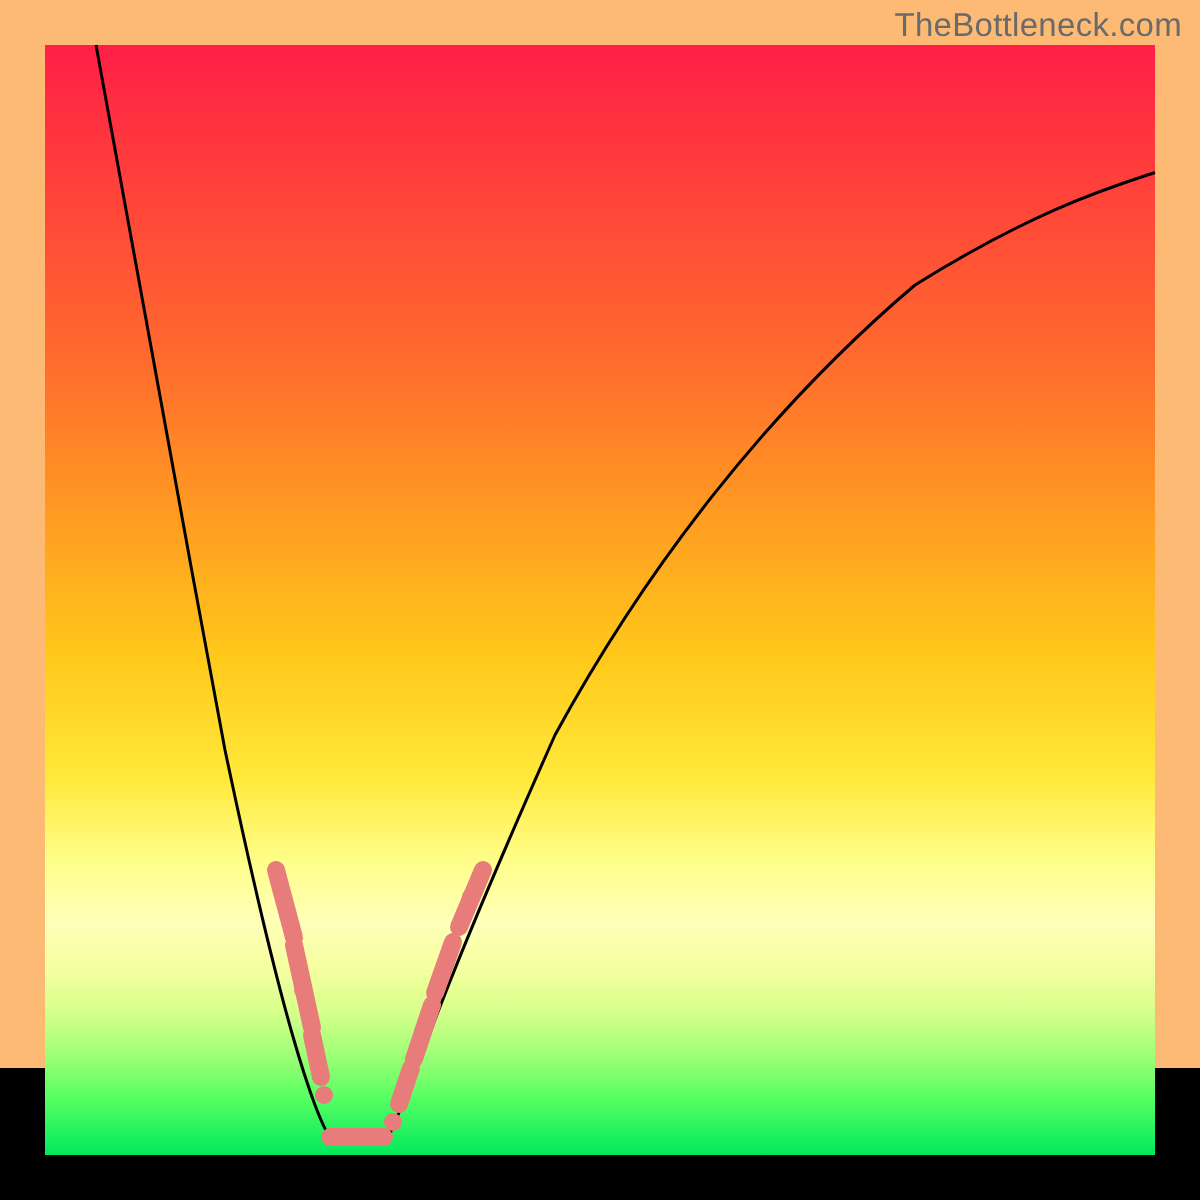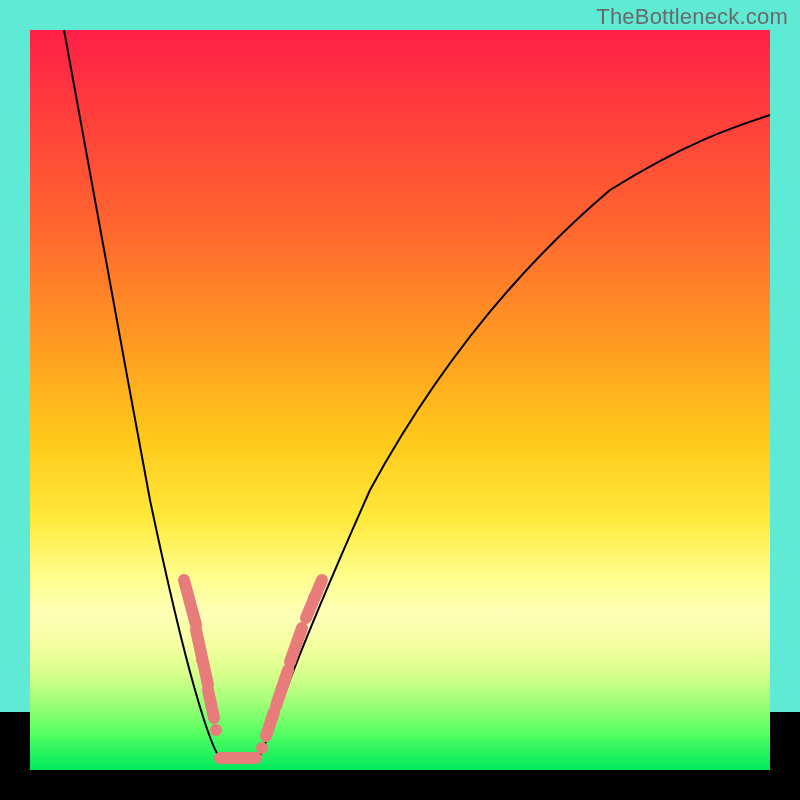--- a/index.html
+++ b/index.html
@@ -10,21 +10,21 @@
     overflow: hidden;
     background: #000;
     font-family: Arial, Helvetica, sans-serif;
   }
   .frame {
     position: absolute;
     left: 0;
     top: 0;
     width: 800px;
     height: 712px;
-    background: #5eead4;
+    background: #fdba74;
   }
   .plot-area {
     position: absolute;
     left: 30px;
     top: 30px;
     width: 740px;
     height: 740px;
     
     background: linear-gradient(to bottom,
       #ff1f47 0%,

